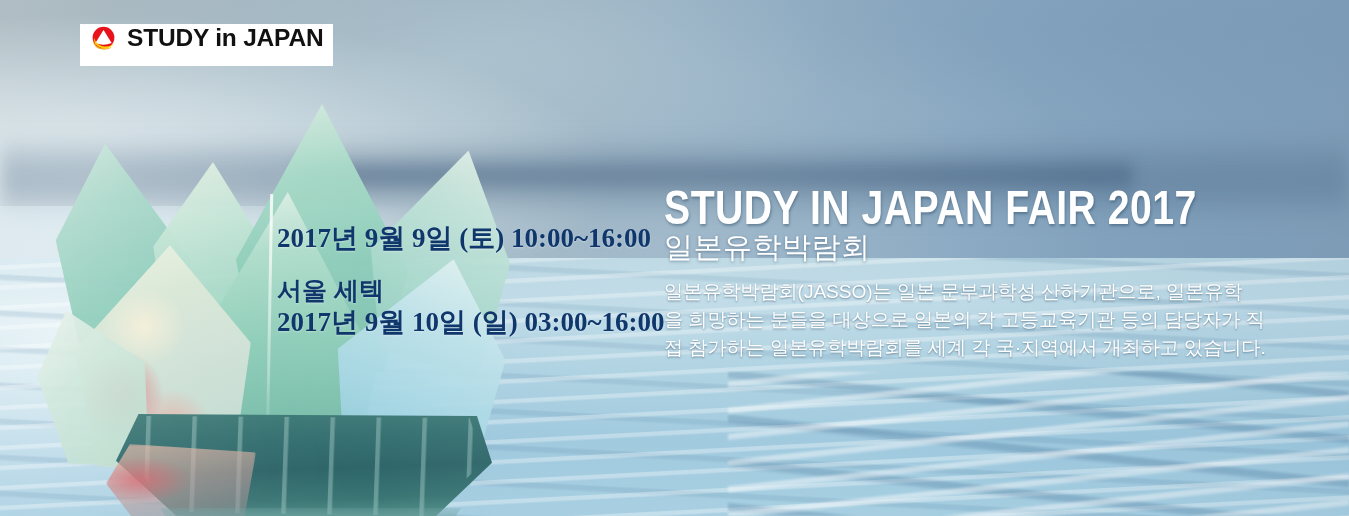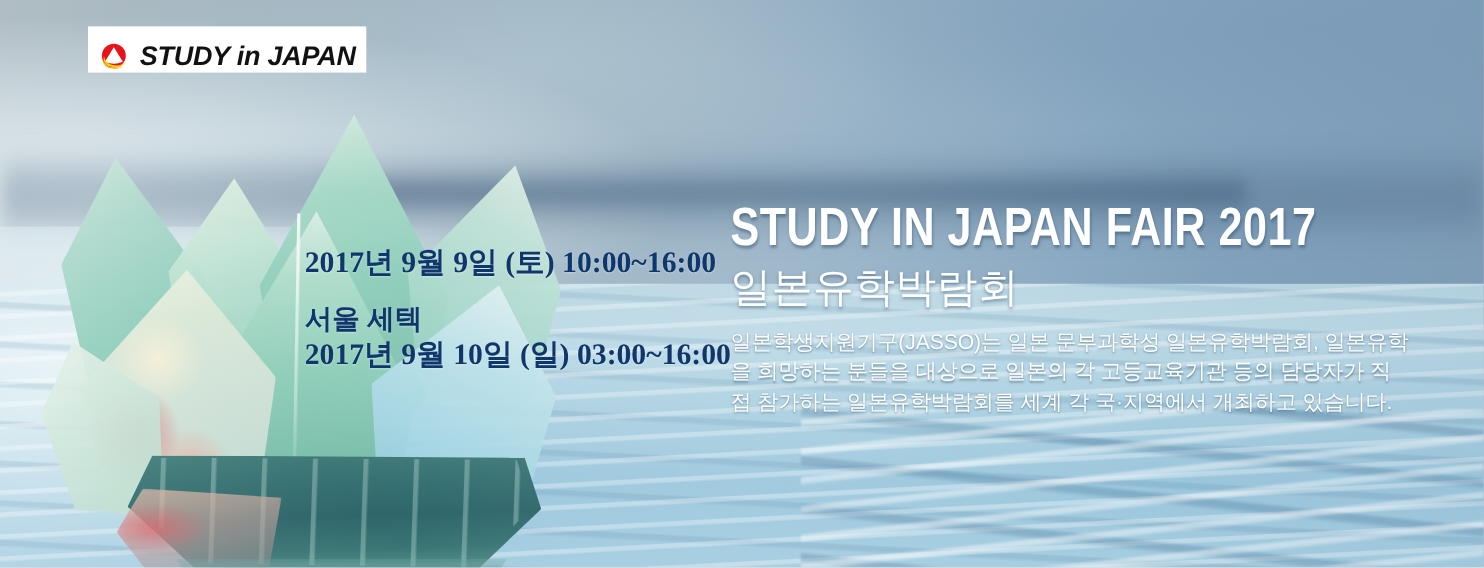--- a/index.html
+++ b/index.html
@@ -202,23 +202,22 @@
       radial-gradient(ellipse 46% 90% at 50% 52%, rgba(222,238,242,.18) 0%, rgba(222,238,242,0) 70%),
       linear-gradient(90deg, rgba(255,255,255,.10) 0%, rgba(255,255,255,0) 28%, rgba(255,255,255,0) 70%, rgba(120,152,180,.10) 100%);
     pointer-events:none;
   }
 
   
   .logo-box {
     position:absolute; left:80px; top:24px;
     width:253px; height:42px;
     background:#ffffff;
-    display:flex; align-items:flex-end; gap:9px;
+    display:flex; align-items:flex-start; gap:9px;
     padding-left:9px;
-    font-style:italic;
   }
   .logo-mark { width:29px; height:29px; flex:0 0 auto; display:block; }
   .logo-text {
     font-size:24.5px; font-weight:bold; color:#111111;
     letter-spacing:-.2px; white-space:nowrap;
     font-family:"Liberation Sans", sans-serif;
   }
 
   
   .events { position:absolute; left:277px; top:222px; }
@@ -238,22 +237,21 @@
   
   .info { position:absolute; left:664px; top:184px; width:590px; }
   .fair-title {
     font-size:49px; font-weight:bold; color:#ffffff;
     line-height:.96; letter-spacing:.6px;
     transform: scaleX(.80); transform-origin:left center;
     white-space:nowrap;
     text-shadow: 1px 2px 3px rgba(40,70,95,.45);
   }
   .fair-subtitle {
-    margin-top:10px;
-    font-size:37px; font-weight:normal; color:#ffffff;
+    font-size:29px; font-weight:normal; color:#ffffff;
     line-height:1.15; letter-spacing:.5px; white-space:nowrap;
     text-shadow: 0 1px 3px rgba(40,70,95,.5);
   }
   .fair-desc {
     margin-top:14px;
     font-size:19.2px; color:#ffffff; line-height:1.45;
     letter-spacing:-.1px;
     text-shadow: 0 1px 2px rgba(40,70,95,.55);
     width:578px;
   }
@@ -315,19 +313,19 @@
     <div class="event-block">
       <div class="event-venue">서울 세텍</div>
       <div class="event-when">2017년 9월 10일 (일) 03:00~16:00</div>
     </div>
   </div>
 
   <div class="info">
     <div class="fair-title">STUDY IN JAPAN FAIR 2017</div>
     <div class="fair-subtitle">일본유학박람회</div>
     <div class="fair-desc">
-      <span>일본학생지원기구(JASSO)는 일본 문부과학성 일본유학박람회, 일본유학</span>
+      <span>일본유학박람회(JASSO)는 일본 문부과학성 산하기관으로, 일본유학</span>
       <span>을 희망하는 분들을 대상으로 일본의 각 고등교육기관 등의 담당자가 직</span>
       <span>접 참가하는 일본유학박람회를 세계 각 국·지역에서 개최하고 있습니다.</span>
     </div>
   </div>
 
 </div>
 
 </body></html>

